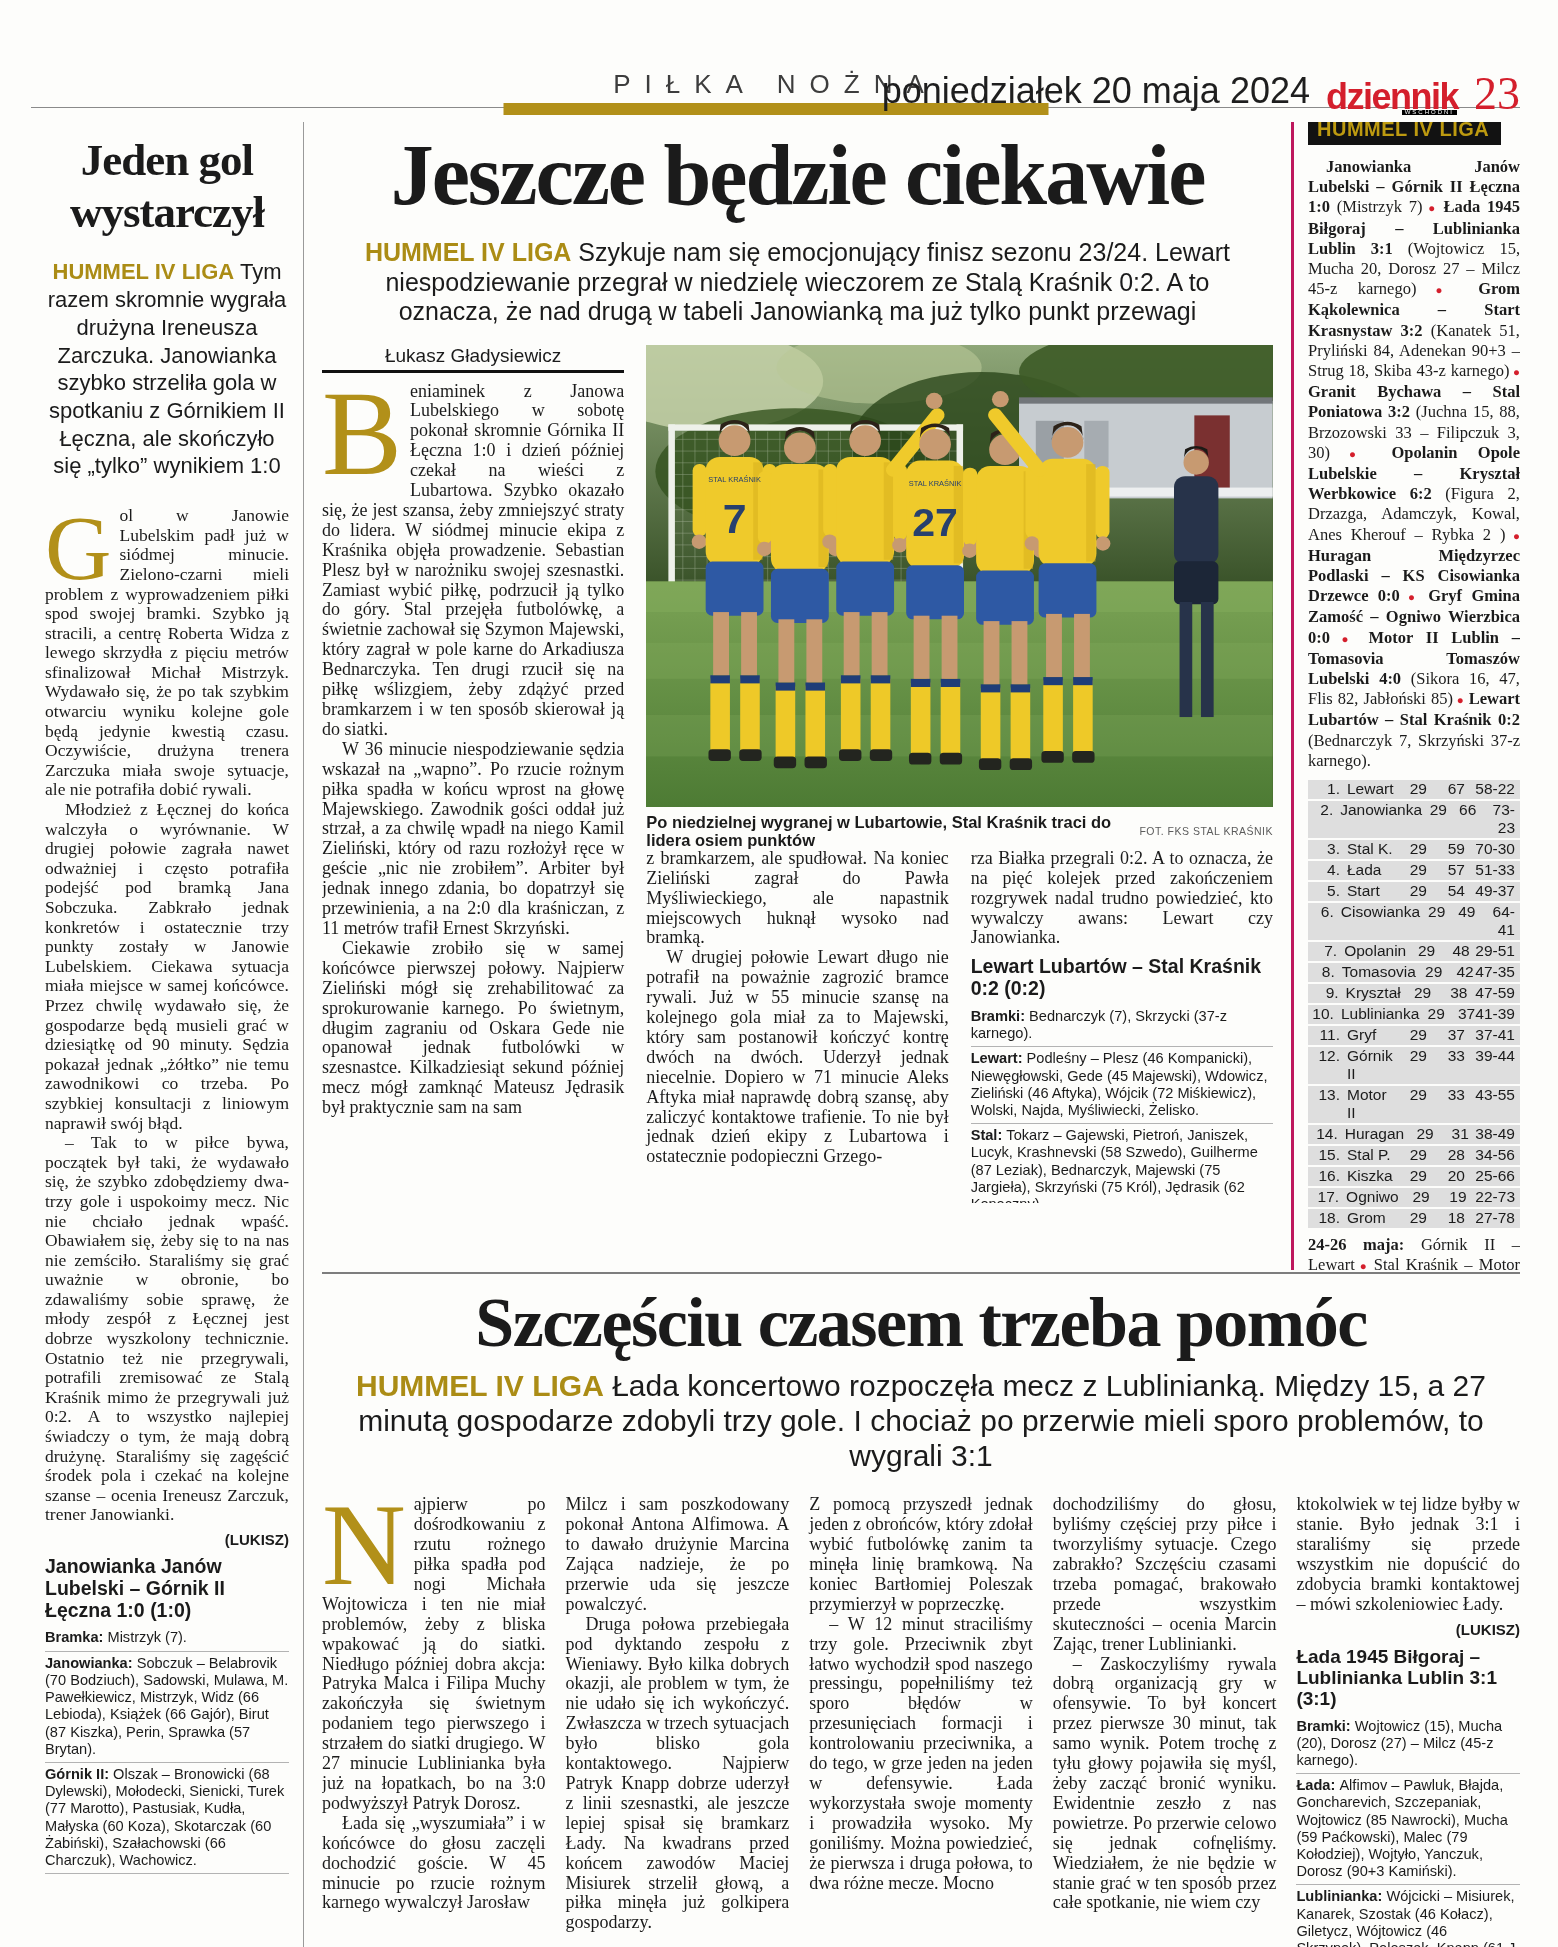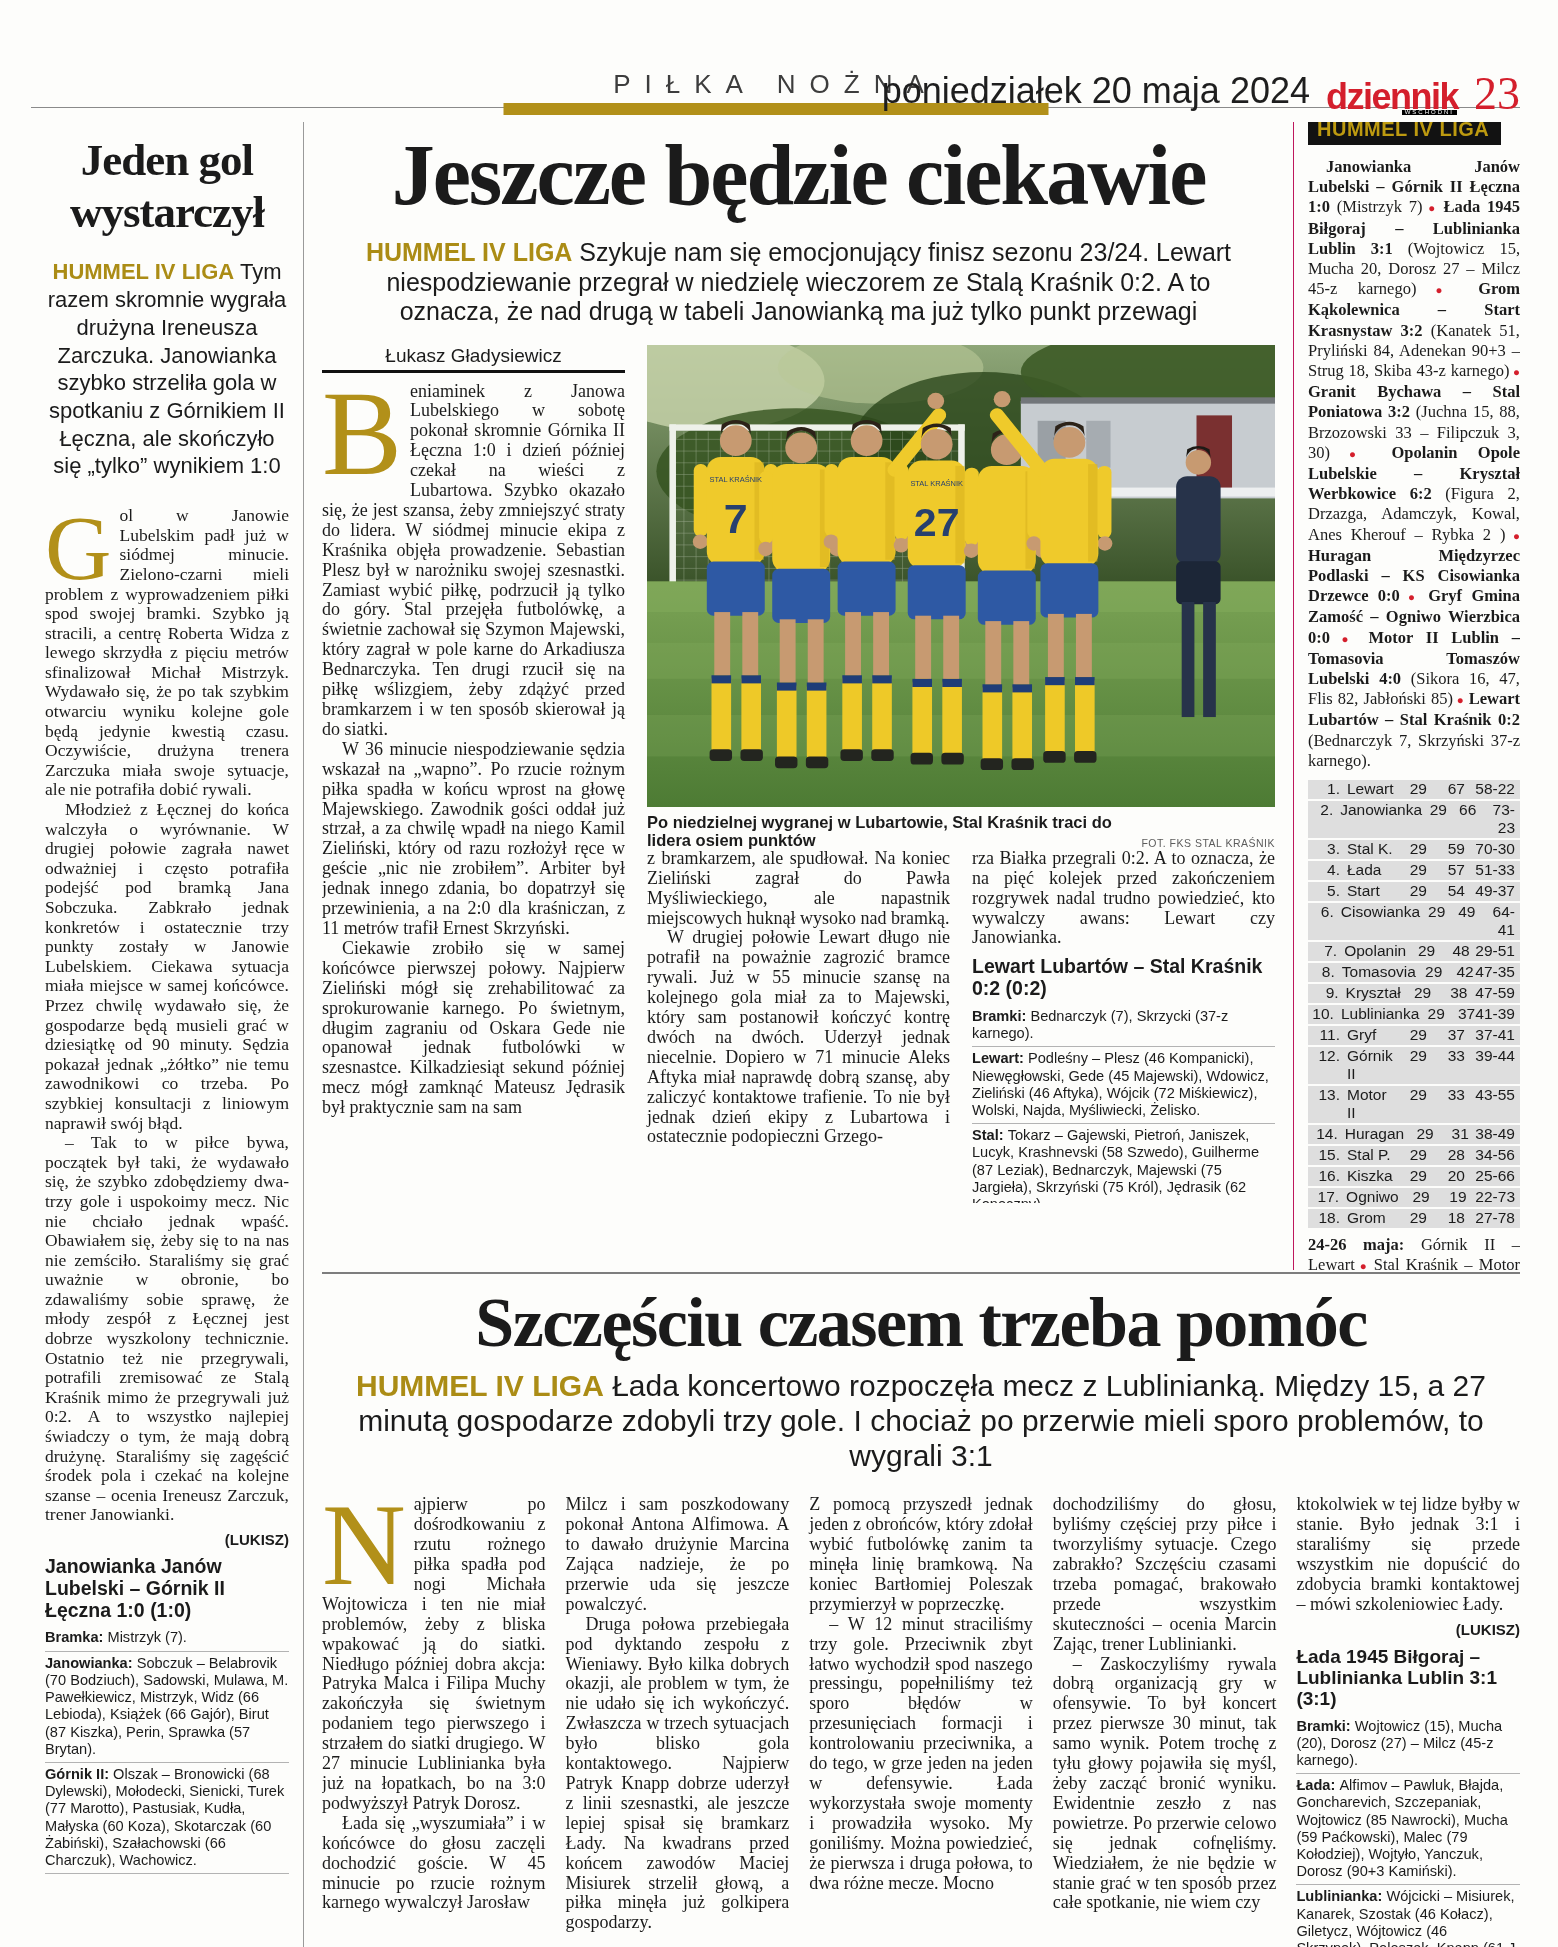--- a/index.html
+++ b/index.html
@@ -16,21 +16,21 @@
   .mh-logo{position:relative;font-family:"Liberation Sans",sans-serif;font-weight:700;font-size:36px;
            line-height:0.82;color:#d41f2c;letter-spacing:-1.5px;}
   .mh-logo-sub{position:absolute;right:1px;bottom:-3px;background:#000;color:#fff;font-size:6px;
                letter-spacing:2px;padding:0 3px;font-weight:400;}
   .mh-pageno{font-family:"Liberation Serif",serif;font-size:46px;line-height:0.78;color:#d41f2c;}
   
   .content{position:absolute;top:122px;left:45px;right:38px;bottom:0;display:flex;}
   .left-col{width:244px;flex:none;padding-right:14px;border-right:1px solid #9a9a9a;overflow:hidden;}
   .mid-wrap{flex:1;min-width:0;padding-left:18px;display:flex;flex-direction:column;}
   .top-zone{display:flex;height:1148px;overflow:hidden;}
-  .main-article{flex:1;min-width:0;padding-right:18px;border-right:1px solid #be185d;}
+  .main-article{flex:1;min-width:0;padding-right:18px;border-right:3px solid #be185d;}
   .sidebar{width:212px;flex:none;padding-left:14px;overflow:hidden;}
   .zone-rule{height:2px;background:#7d7d7d;margin:2px 0 0;}
   .bottom-zone{flex:1;overflow:hidden;}
   
   .copy p{margin:0;font-size:18px;line-height:19.9px;text-align:justify;}
   .copy p:not(:first-child){text-indent:20px;}
   .dropcap{float:left;color:#b29019;font-weight:400;padding-right:8px;}
   
   .la-title{font-size:45px;font-weight:700;text-align:center;line-height:1.16;letter-spacing:-1px;margin:12px 0 20px;}
   .la-lead{font-family:"Liberation Sans",sans-serif;font-size:22px;line-height:1.26;text-align:center;margin:0 0 26px;}
@@ -50,21 +50,21 @@
   .main-grid{display:grid;grid-template-columns:1fr 1fr 1fr;grid-template-rows:auto 1fr;column-gap:22px;
              height:858px;overflow:hidden;}
   .mg-col1{grid-column:1;grid-row:1/3;}
   .photo-fig{grid-column:2/4;grid-row:1;margin:0 0 10px;}
   .mg-col2{grid-column:2;grid-row:2;}
   .mg-col3{grid-column:3;grid-row:2;}
   .author{font-family:"Liberation Sans",sans-serif;font-size:19px;text-align:center;border-bottom:3px solid #111;
           padding-bottom:3px;margin-bottom:9px;}
   .main-article .dropcap{font-size:120px;line-height:96px;padding-top:4px;}
   .photo-svg{display:block;width:100%;height:462px;background:#44602e;}
-  .cap{display:flex;justify-content:space-between;align-items:flex-end;gap:24px;
+  .cap{display:flex;justify-content:space-between;align-items:center;gap:24px;
        font-family:"Liberation Sans",sans-serif;margin-top:6px;}
   .cap-text{font-weight:700;font-size:16.5px;line-height:1.1;}
   .cap-credit{font-size:10.5px;color:#5c5c5c;letter-spacing:0.5px;white-space:nowrap;}
   
   .sb-label{display:inline-block;background:#121212;color:#bd9a10;font-family:"Liberation Sans",sans-serif;
             font-weight:700;font-size:20px;padding:3px 12px 4px 9px;margin:-29px 0 12px;letter-spacing:0.5px;}
   .sb-results{font-size:16.5px;line-height:20.2px;text-align:justify;text-indent:18px;}
   .sb-results b{font-weight:700;}
   .bullet{color:#d41f2c;font-size:0.7em;}
   .sb-table{margin:9px 0 7px;font-family:"Liberation Sans",sans-serif;font-size:15.5px;}

